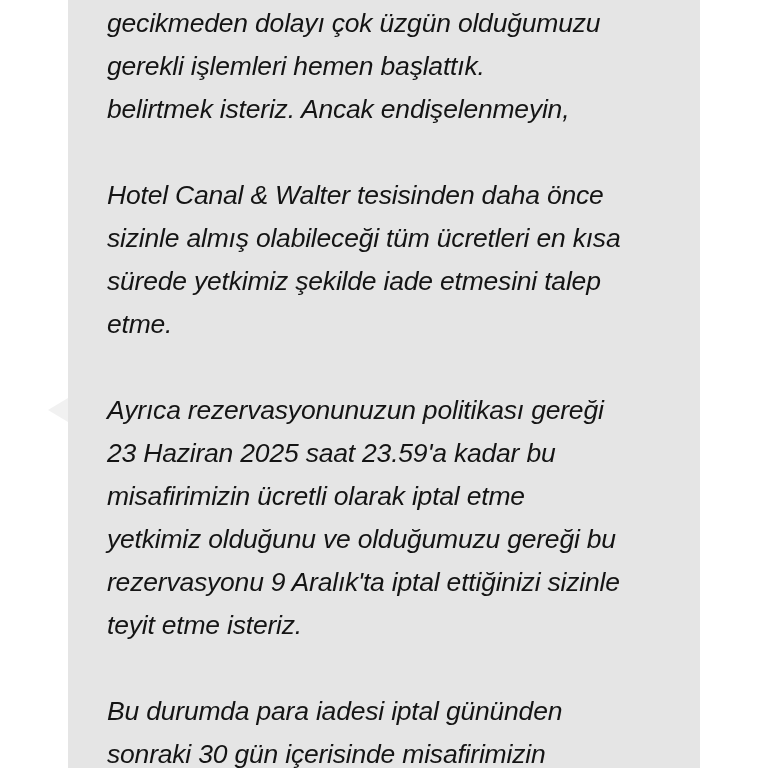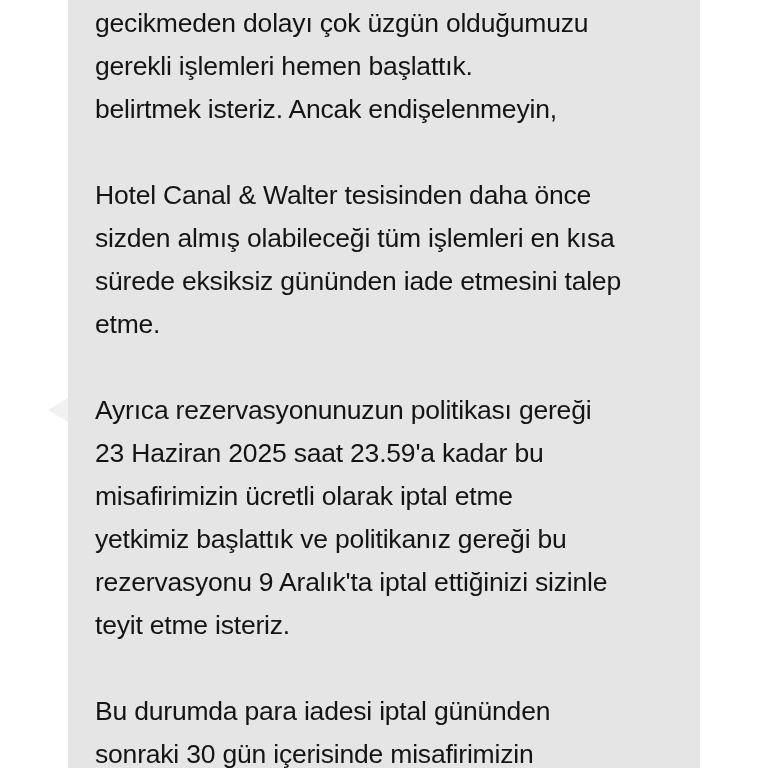--- a/index.html
+++ b/index.html
@@ -26,46 +26,46 @@
   }
   .content {
     position: absolute;
     left: 95px; top: 2px;
     width: 590px;
     color: #141414;
     font-size: 26.5px;
     line-height: 43px;
     letter-spacing: -0.2px;
   }
-  .para { margin: 0 0 43px 0; }
+  .para { margin: 0 0 43px 12px; font-style: italic; }
   .line { display: block; white-space: nowrap; }
 </style>
 </head>
 <body>
 
 <div class="bubble"></div>
 <div class="tail"></div>
 
 <div class="content">
   <p class="para">
     <span class="line">gecikmeden dolayı çok üzgün olduğumuzu</span>
     <span class="line">gerekli işlemleri hemen başlattık.</span>
     <span class="line">belirtmek isteriz. Ancak endişelenmeyin,</span>
   </p>
   <p class="para">
     <span class="line">Hotel Canal &amp; Walter tesisinden daha önce</span>
-    <span class="line">sizden almış olabileceği tüm işlemleri en kısa</span>
-    <span class="line">sürede eksiksiz gününden iade etmesini talep</span>
+    <span class="line">sizinle almış olabileceği tüm ücretleri en kısa</span>
+    <span class="line">sürede yetkimiz şekilde iade etmesini talep</span>
     <span class="line">etme.</span>
   </p>
   <p class="para">
     <span class="line">Ayrıca rezervasyonunuzun politikası gereği</span>
     <span class="line">23 Haziran 2025 saat 23.59'a kadar bu</span>
     <span class="line">misafirimizin ücretli olarak iptal etme</span>
-    <span class="line">yetkimiz başlattık ve politikanız gereği bu</span>
+    <span class="line">yetkimiz olduğunu ve olduğumuzu gereği bu</span>
     <span class="line">rezervasyonu 9 Aralık'ta iptal ettiğinizi sizinle</span>
     <span class="line">teyit etme isteriz.</span>
   </p>
   <p class="para">
     <span class="line">Bu durumda para iadesi iptal gününden</span>
     <span class="line">sonraki 30 gün içerisinde misafirimizin</span>
   </p>
 </div>
 
 </body></html>

